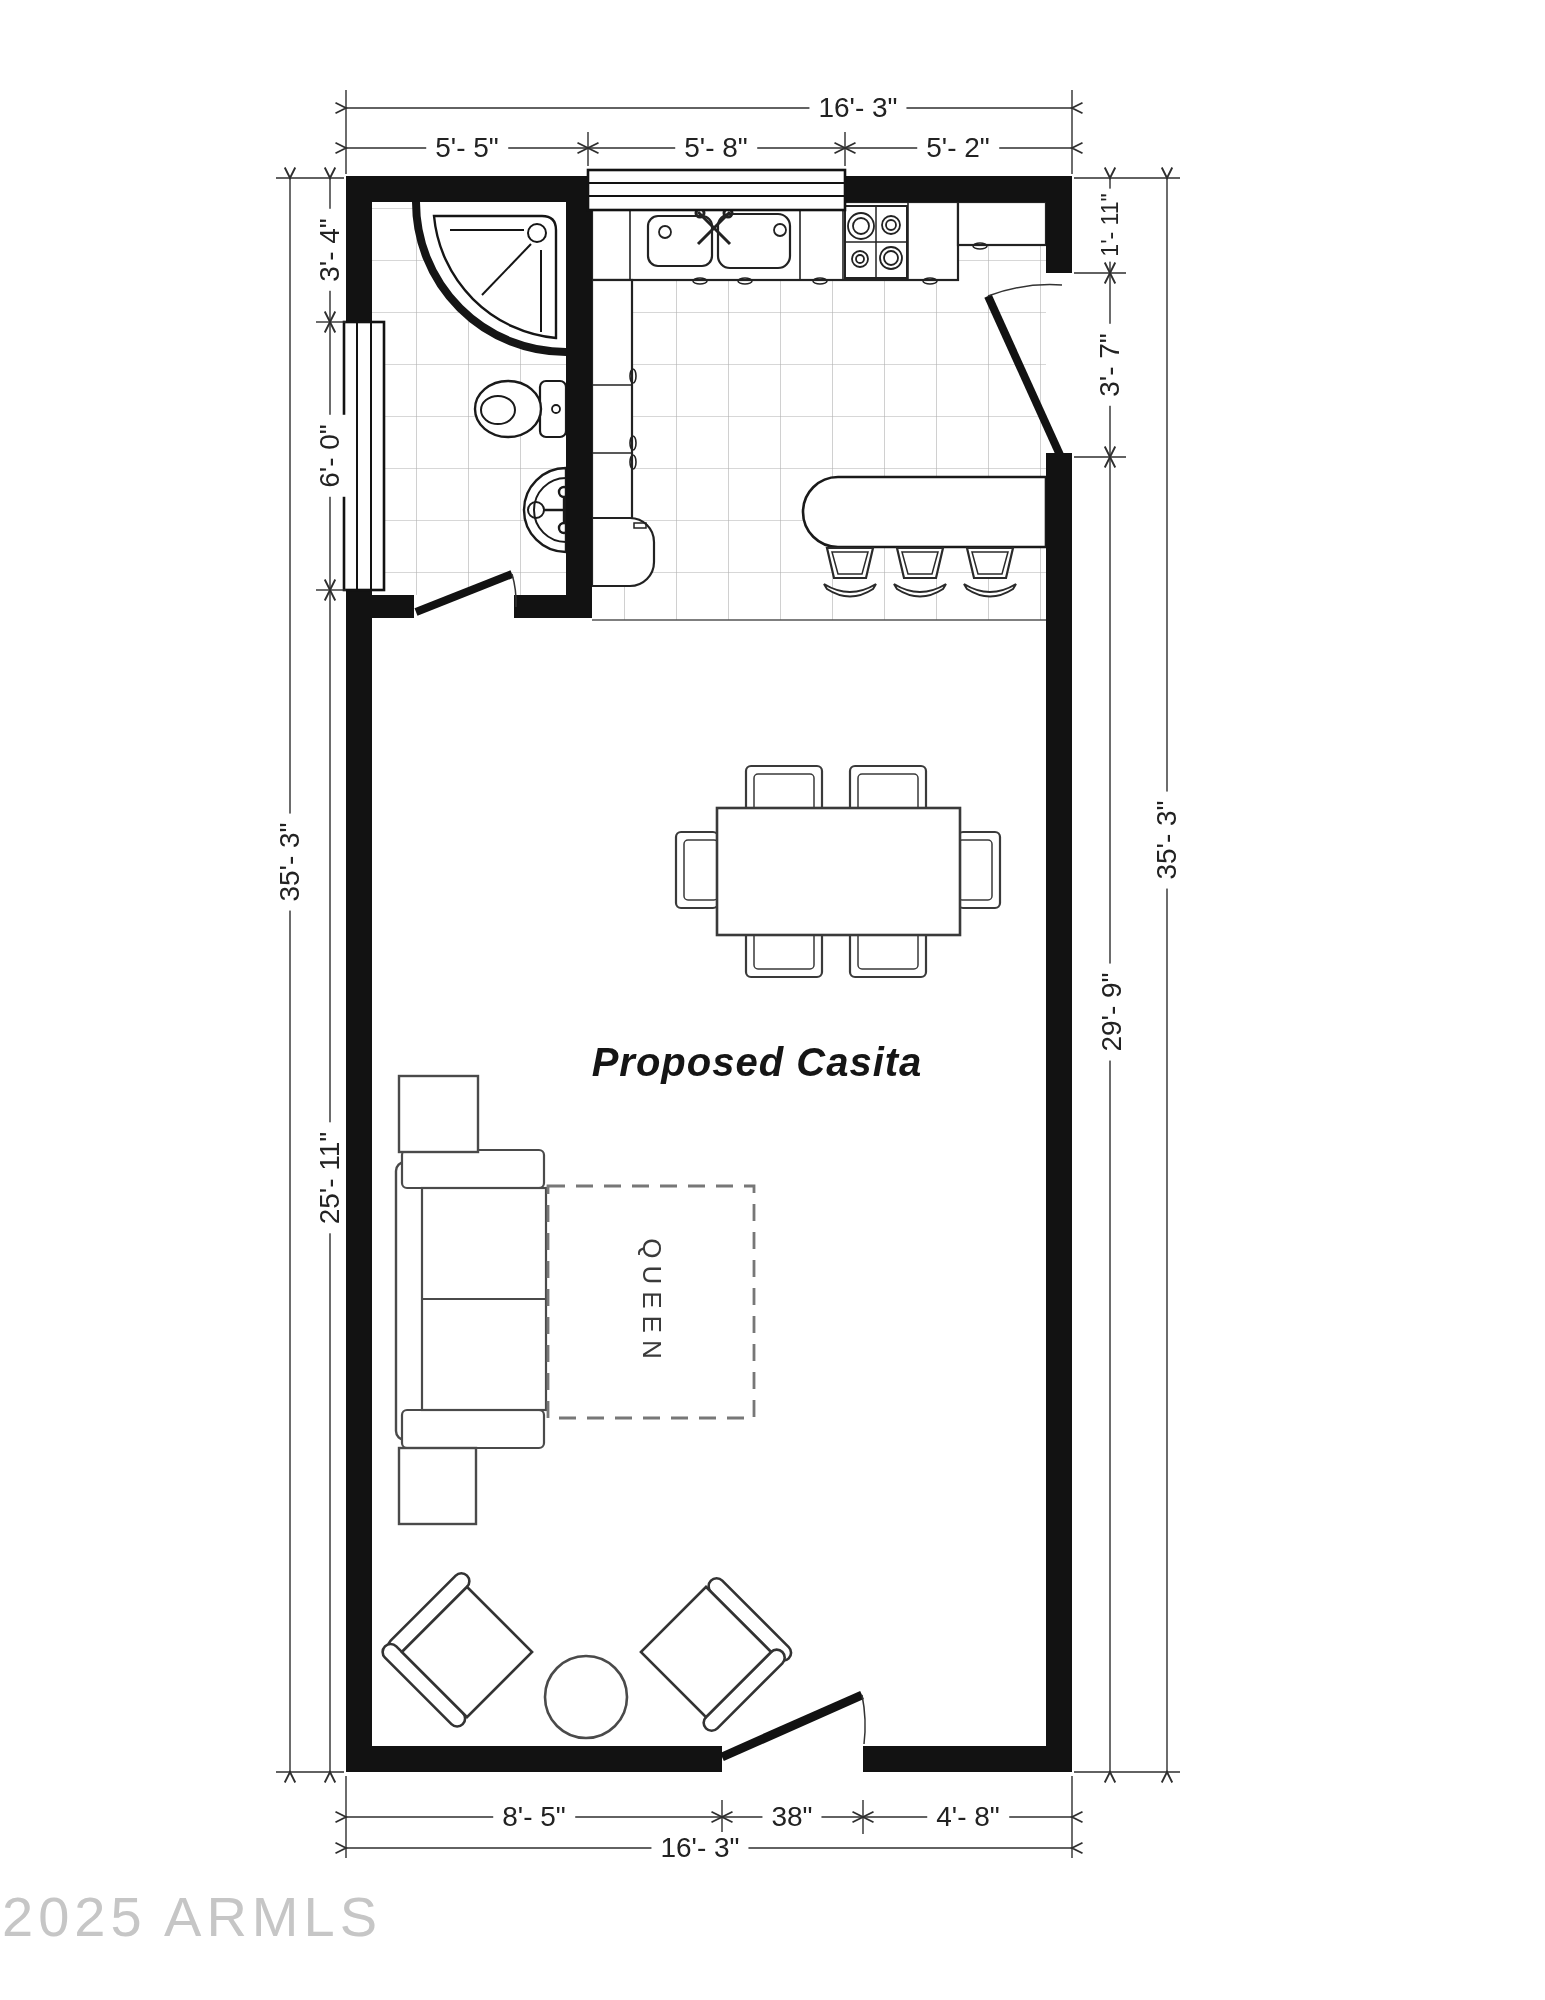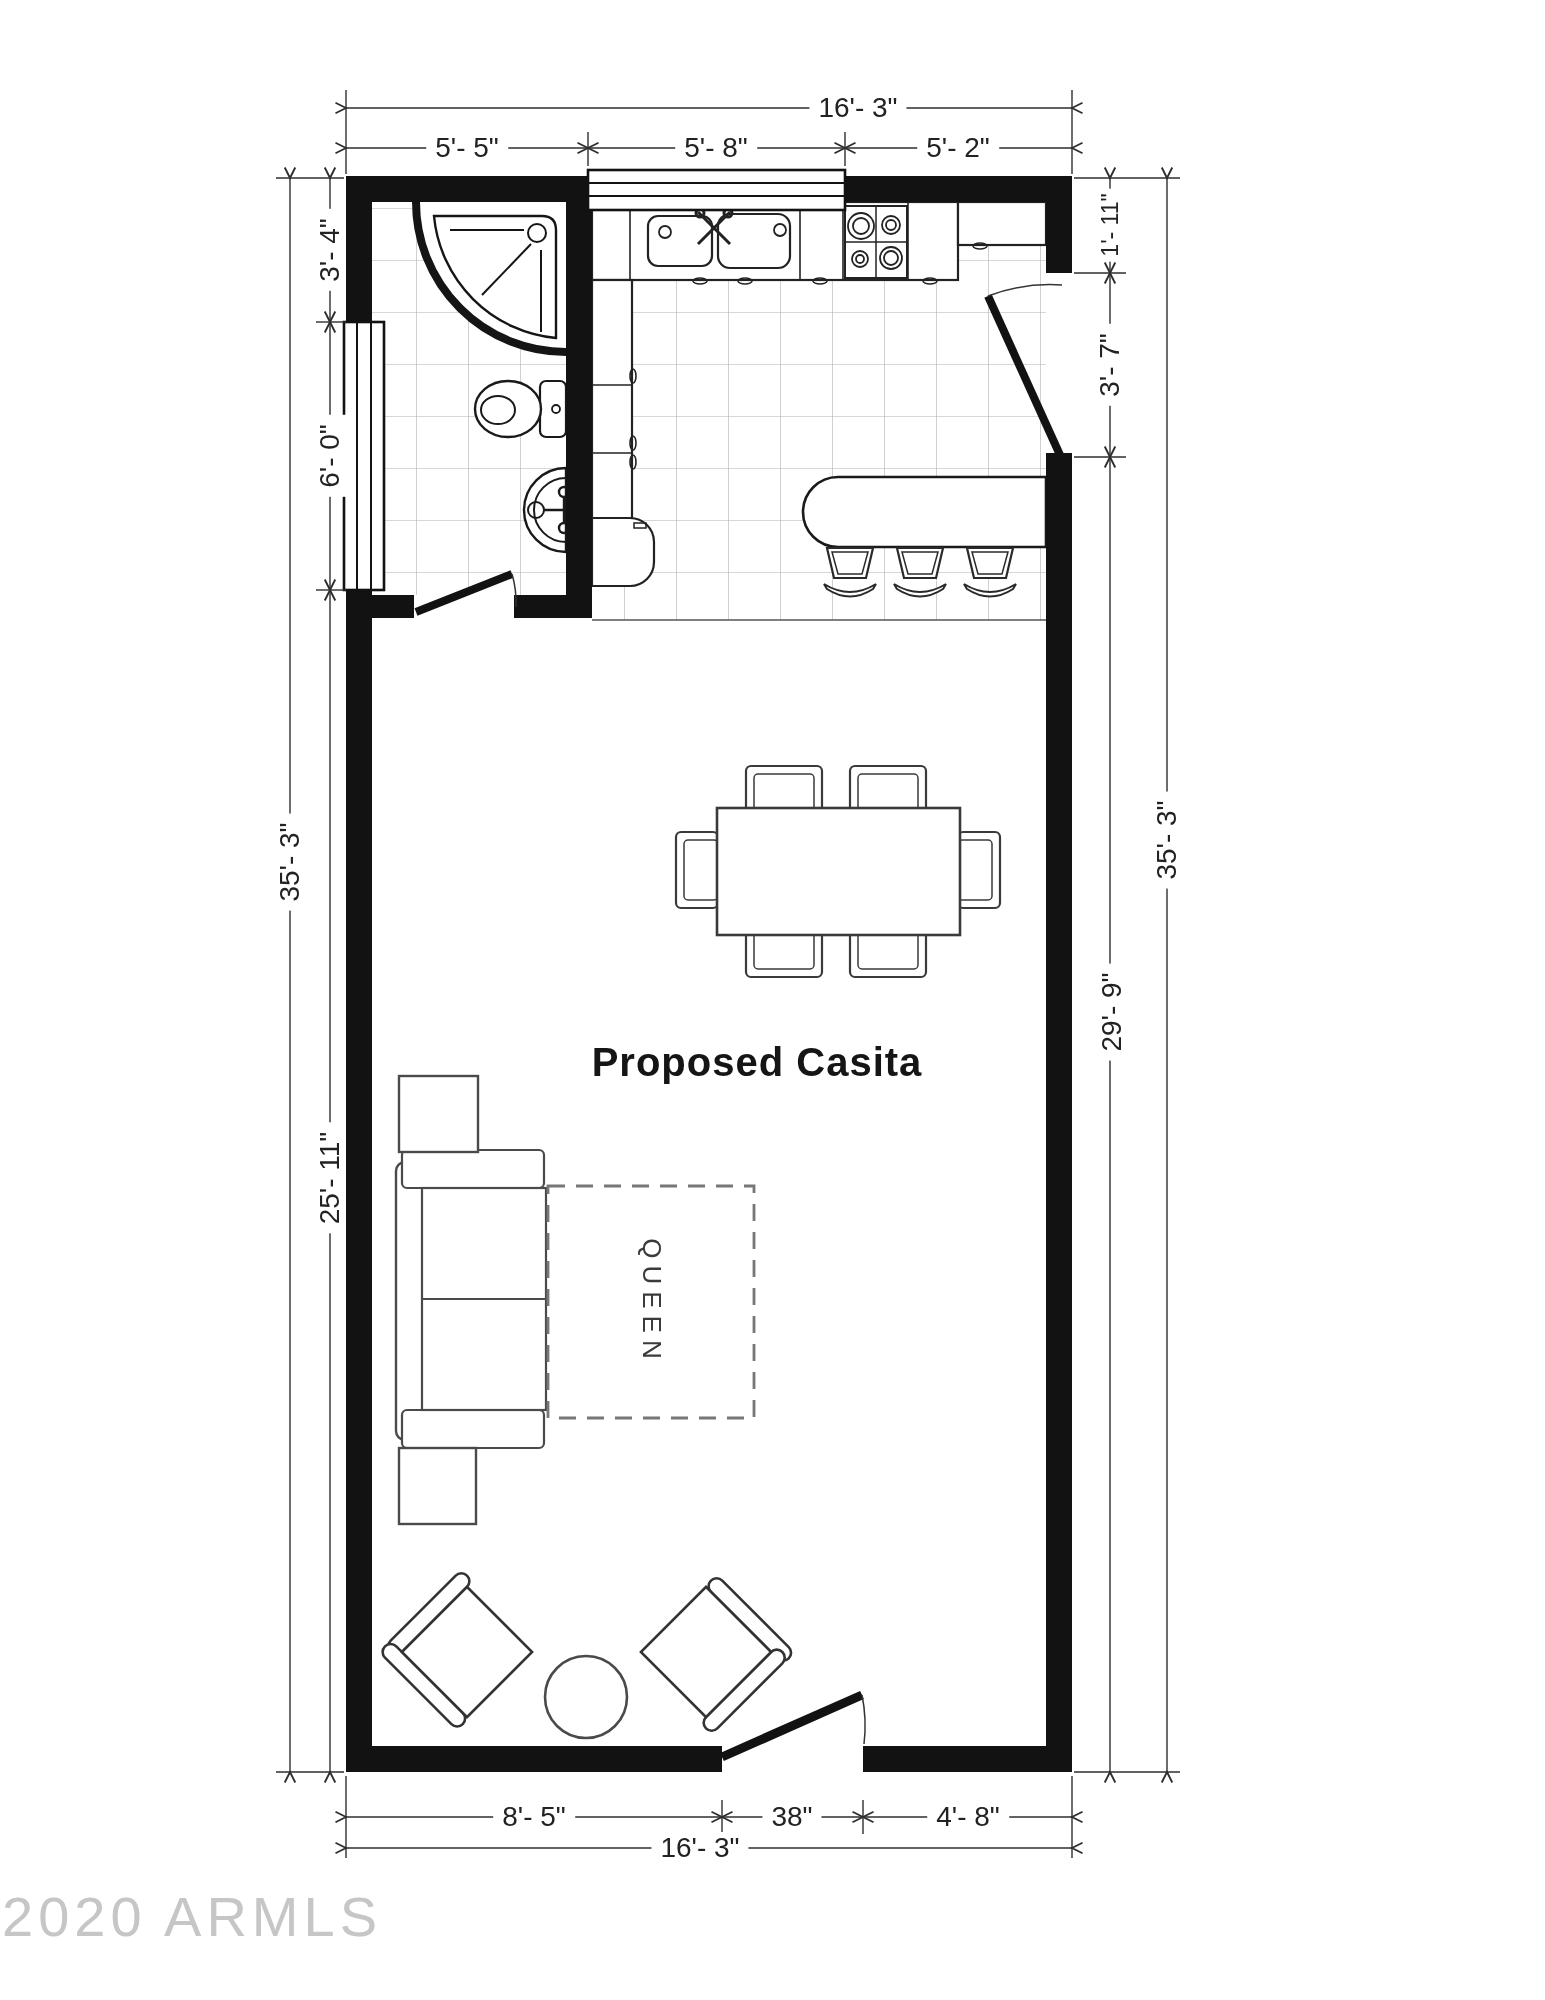--- a/index.html
+++ b/index.html
@@ -4,21 +4,21 @@
 <style>
   html,body{margin:0;padding:0;background:#fff;}
   .page{position:relative;width:1545px;height:2000px;background:#fff;overflow:hidden;
         font-family:"Liberation Sans", sans-serif;}
   .page svg{position:absolute;left:0;top:0;}
   .lbl{position:absolute;transform:translate(-50%,-50%);white-space:nowrap;color:#222;
        font-size:28px;line-height:1;background:#fff;padding:2px 9px;}
   .lbl.rot{transform:translate(-50%,-50%) rotate(-90deg);}
   .lbl.sm{font-size:23px;padding:2px 5px;}
   .title{position:absolute;transform:translate(-50%,-50%);white-space:nowrap;
-         font-size:40px;font-weight:700;letter-spacing:1px;color:#151515;background:transparent;}
+         font-size:40px;font-weight:700;letter-spacing:1px;color:#151515;background:transparent;font-style:italic;}
   .queen{position:absolute;transform:translate(-50%,-50%) rotate(90deg);white-space:nowrap;
          font-size:26px;letter-spacing:7px;color:#3a3a3a;background:transparent;}
   .watermark{position:absolute;left:2px;top:1884px;font-size:56px;letter-spacing:5px;
              color:#c6c6c6;font-weight:400;}
 </style>
 </head>
 <body>
 
 <div class="page">
 
@@ -279,15 +279,15 @@
 <div class="lbl rot" style="left:1112px;top:1012px">29'- 9"</div>
 <div class="lbl rot" style="left:1167px;top:840px">35'- 3"</div>
 
 <div class="lbl" style="left:534px;top:1817px">8'- 5"</div>
 <div class="lbl" style="left:792px;top:1817px">38"</div>
 <div class="lbl" style="left:968px;top:1817px">4'- 8"</div>
 <div class="lbl" style="left:700px;top:1848px">16'- 3"</div>
 
 <div class="title" style="left:757px;top:1062px">Proposed Casita</div>
 <div class="queen" style="left:651px;top:1302px">QUEEN</div>
-<div class="watermark">2020 ARMLS</div>
+<div class="watermark">2025 ARMLS</div>
 
 </div>
 
 </body></html>

